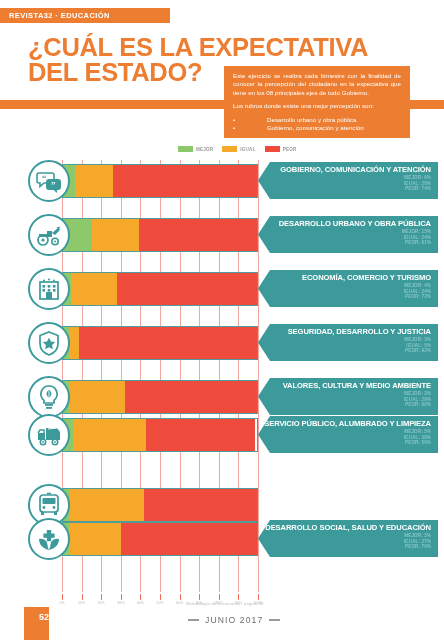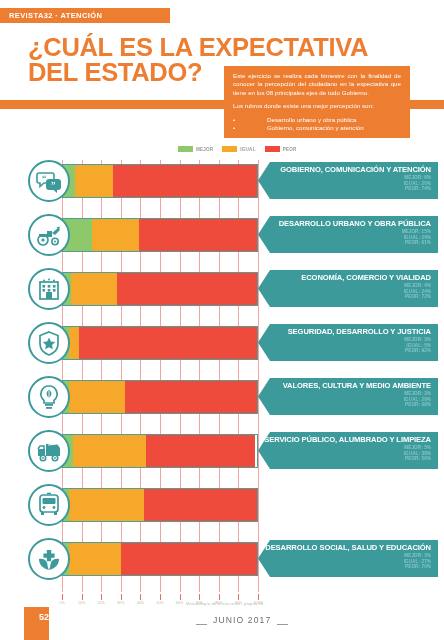--- a/index.html
+++ b/index.html
@@ -251,42 +251,42 @@
     box-sizing: border-box;
   }
   .page-num {
     color: #ffffff;
     font-size: 9px;
     font-weight: bold;
     padding-left: 15px;
   }
   .footer-date {
     position: absolute;
-    left: 196px; top: 615px;
-    display: flex;
-    align-items: flex-end;
+    left: 188px; top: 615px;
+    display: flex;
+    align-items: center;
     gap: 6px;
   }
   .dash {
     width: 11px; height: 1.5px;
     background: #9a9a9a;
     display: block;
   }
   .footer-date-text {
     font-size: 8.6px;
     color: #6d6d6d;
     letter-spacing: 1.1px;
     font-weight: normal;
   }
 </style>
 </head>
 <body>
 
 <div class="top-ribbon">
-  <span class="top-ribbon-text">REVISTA32 · ATENCIÓN</span>
+  <span class="top-ribbon-text">REVISTA32 · EDUCACIÓN</span>
 </div>
 
 <div class="title-block">
   <div class="title-line">¿CUÁL ES LA EXPECTATIVA</div>
   <div class="title-line">DEL ESTADO?</div>
 </div>
 
 <div class="orange-band"></div>
 
 <div class="desc-panel">
@@ -403,21 +403,21 @@
               <circle cx="18" cy="4.6" r="1"></circle>
             </g>
           </svg>
         </div>
     <div class="bar">
       <div class="seg" style="width:4%;background:#8DC96B"></div>
       <div class="seg" style="width:24%;background:#F5A829"></div>
       <div class="seg" style="width:72%;background:#EE4B3C"></div>
     </div>
     <div class="arrow">
-      <div class="arrow-title">ECONOMÍA, COMERCIO Y VIALIDAD</div>
+      <div class="arrow-title">ECONOMÍA, COMERCIO Y TURISMO</div>
       <div class="arrow-vals">
         <div class="arrow-val">MEJOR: 4%</div>
         <div class="arrow-val">IGUAL: 24%</div>
         <div class="arrow-val">PEOR: 72%</div>
       </div>
     </div>
       </div>
       <div class="row" style="top: 164px;">
     <div class="icon-circle">
           <svg width="26" height="26" viewBox="0 0 26 26">
@@ -456,21 +456,21 @@
     </div>
     <div class="arrow">
       <div class="arrow-title">VALORES, CULTURA Y MEDIO AMBIENTE</div>
       <div class="arrow-vals">
         <div class="arrow-val">MEJOR: 3%</div>
         <div class="arrow-val">IGUAL: 29%</div>
         <div class="arrow-val">PEOR: 68%</div>
       </div>
     </div>
       </div>
-      <div class="row" style="top: 272px;">
+      <div class="row" style="top: 256px;">
     <div class="icon-circle">
           <svg width="26" height="26" viewBox="0 0 26 26">
             <path d="M2 11h7v7H2z" fill="#3C9A9B"></path>
             <path d="M2 11l2-3h4v3" fill="none" stroke="#3C9A9B" stroke-width="1.5"></path>
             <path d="M10 6h11l3 4v8H10z" fill="#3C9A9B"></path>
             <path d="M12 7l9-1" stroke="#fff" stroke-width="1.2"></path>
             <circle cx="7" cy="20" r="2.7" fill="none" stroke="#3C9A9B" stroke-width="1.6"></circle>
             <circle cx="19" cy="20" r="2.7" fill="none" stroke="#3C9A9B" stroke-width="1.6"></circle>
             <circle cx="7" cy="20" r="0.9" fill="#3C9A9B"></circle>
             <circle cx="19" cy="20" r="0.9" fill="#3C9A9B"></circle>
@@ -501,21 +501,21 @@
             <rect x="18" y="20" width="3" height="3" fill="#3C9A9B"></rect>
             <path d="M11 1.5h4" stroke="#3C9A9B" stroke-width="1.6"></path>
           </svg>
         </div>
     <div class="bar">
       <div class="seg" style="width:3%;background:#8DC96B"></div>
       <div class="seg" style="width:39%;background:#F5A829"></div>
       <div class="seg" style="width:58%;background:#EE4B3C"></div>
     </div>
       </div>
-      <div class="row" style="top: 380px;">
+      <div class="row" style="top: 360px;">
     <div class="icon-circle">
           <svg width="26" height="26" viewBox="0 0 26 26">
             <path d="M10.8 4h4.4v3.4h3.4v4.4h-3.4v3.4h-4.4v-3.4H7.4V7.4h3.4z" fill="#3C9A9B"></path>
             <path d="M3 13c0 5 3 9 10 11-2-4-1-7-3-9-1.6-1.6-4-2.6-7-2z" fill="#3C9A9B"></path>
             <path d="M23 13c0 5-3 9-10 11 2-4 1-7 3-9 1.6-1.6 4-2.6 7-2z" fill="#3C9A9B"></path>
           </svg>
         </div>
     <div class="bar">
       <div class="seg" style="width:3%;background:#8DC96B"></div>
       <div class="seg" style="width:27%;background:#F5A829"></div>

